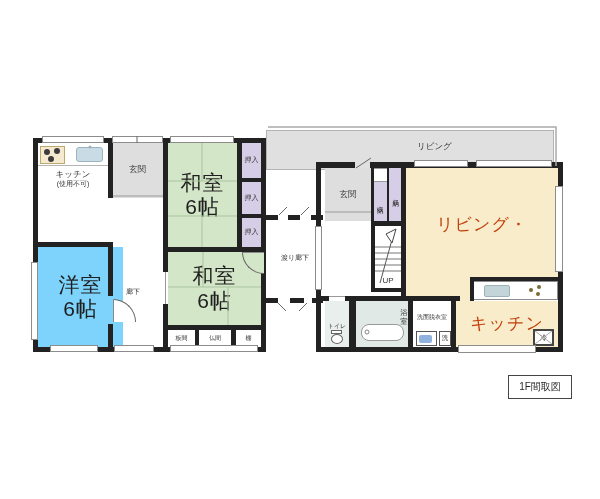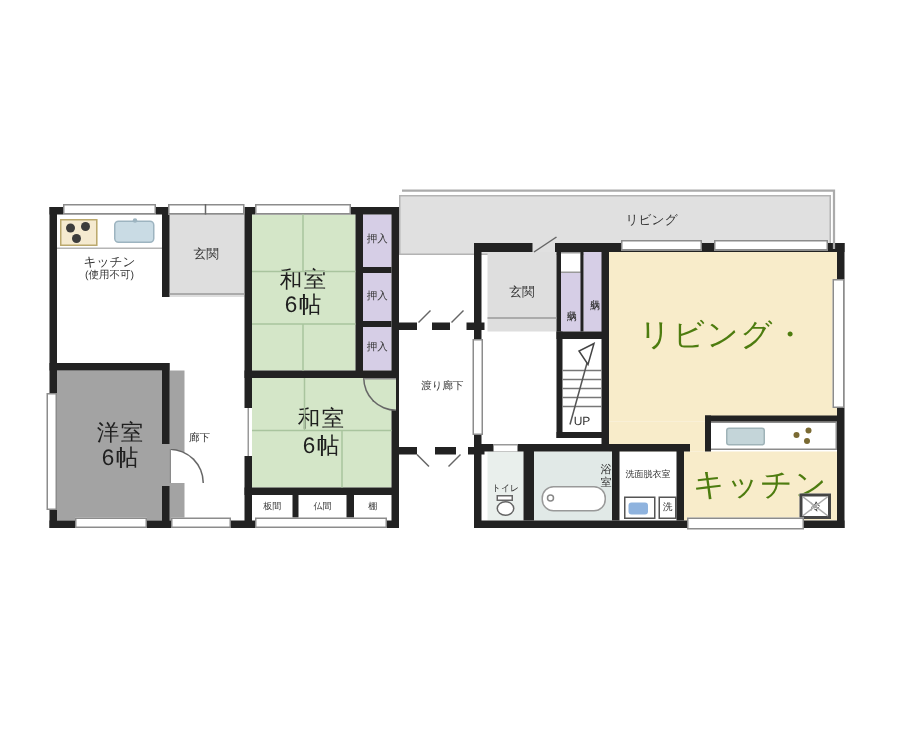--- a/index.html
+++ b/index.html
@@ -4,22 +4,22 @@
 <style>
   html,body{margin:0;padding:0;background:#fff;}
   .plan{position:relative;width:600px;height:499px;background:#ffffff;overflow:hidden;
         font-family:"Liberation Sans","DejaVu Sans",sans-serif;color:#2b2b2b;}
   .abs{position:absolute;}
   .room{position:absolute;display:flex;align-items:center;justify-content:center;
         flex-direction:column;text-align:center;line-height:1.15;}
   .w{position:absolute;background:#222222;}
   .thin{background:#8a8a8a;}
   .win{position:absolute;background:#ffffff;border:1px solid #8c8c8c;box-sizing:border-box;}
-  .lbl-big{font-size:15px;letter-spacing:1px;color:#1f1f1f;text-align:right;}
-  .lbl-mid{font-size:21px;letter-spacing:1px;color:#4d7c0f;}
+  .lbl-big{font-size:21px;letter-spacing:1px;color:#1f1f1f;text-align:right;}
+  .lbl-mid{font-size:17px;letter-spacing:1px;color:#c2410c;}
   .lbl-sm{font-size:8.5px;color:#333;}
   .lbl-xs{font-size:7px;color:#333;}
   .lbl-xxs{font-size:6px;color:#333;}
   .vtext{writing-mode:vertical-rl;text-orientation:upright;font-size:6.5px;color:#333;letter-spacing:1px;}
   .arc{position:absolute;box-sizing:border-box;}
   .fixture{position:absolute;box-sizing:border-box;}
   .caption{position:absolute;left:508px;top:375px;width:62px;height:22px;
            border:1.5px solid #444;display:flex;align-items:center;justify-content:center;
            font-size:10px;background:#fff;}
   svg.overlay{position:absolute;left:0;top:0;pointer-events:none;}
@@ -46,21 +46,21 @@
   </div>
   <div class="room" style="left:242px;top:143px;width:19px;height:35px;background:#d6cee6;">
     <span class="lbl-xs">押入</span>
   </div>
   <div class="room" style="left:242px;top:182px;width:19px;height:32px;background:#d6cee6;">
     <span class="lbl-xs">押入</span>
   </div>
   <div class="room" style="left:242px;top:218px;width:19px;height:29px;background:#d6cee6;">
     <span class="lbl-xs">押入</span>
   </div>
-  <div class="room" style="left:38px;top:247px;width:85px;height:100px;background:#a3a3a3;">
+  <div class="room" style="left:38px;top:247px;width:85px;height:100px;background:#7dd3fc;">
     <span class="lbl-big">洋室</span>
     <span class="lbl-big">6帖</span>
   </div>
   <div class="abs lbl-xs" style="left:113px;top:287px;width:40px;text-align:center;">廊下</div>
   <div class="room" style="left:168px;top:252px;width:93px;height:73px;background:#d4e6c8;">
     <span class="lbl-big">和室</span>
     <span class="lbl-big">6帖</span>
   </div>
   <div class="room" style="left:168px;top:330px;width:27px;height:17px;background:#fff;">
     <span class="lbl-xxs">板間</span>
@@ -252,14 +252,17 @@
     <circle cx="367" cy="332" r="2" fill="none" stroke="#888" stroke-width="1"></circle>
 
     <g stroke="#aaa" stroke-width="1">
       <line x1="535" y1="331" x2="552" y2="344"></line>
       <line x1="552" y1="331" x2="535" y2="344"></line>
     </g>
 
     <circle cx="90" cy="147" r="1.5" fill="#9db4c0"></circle>
   </svg>
 
+  <div class="caption">
+    <span>1F間取図</span>
+  </div>
 
 </div>
 
 </body></html>

